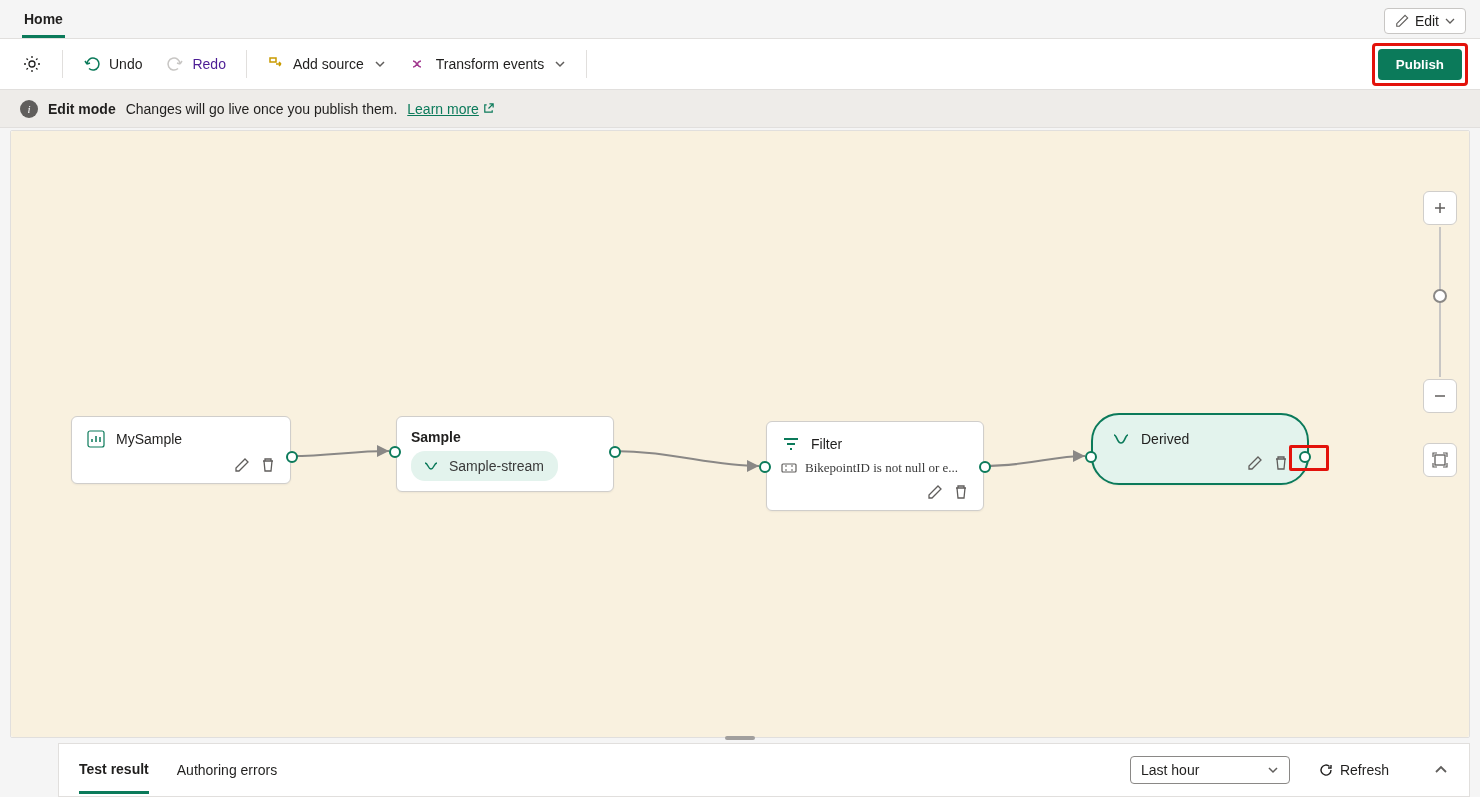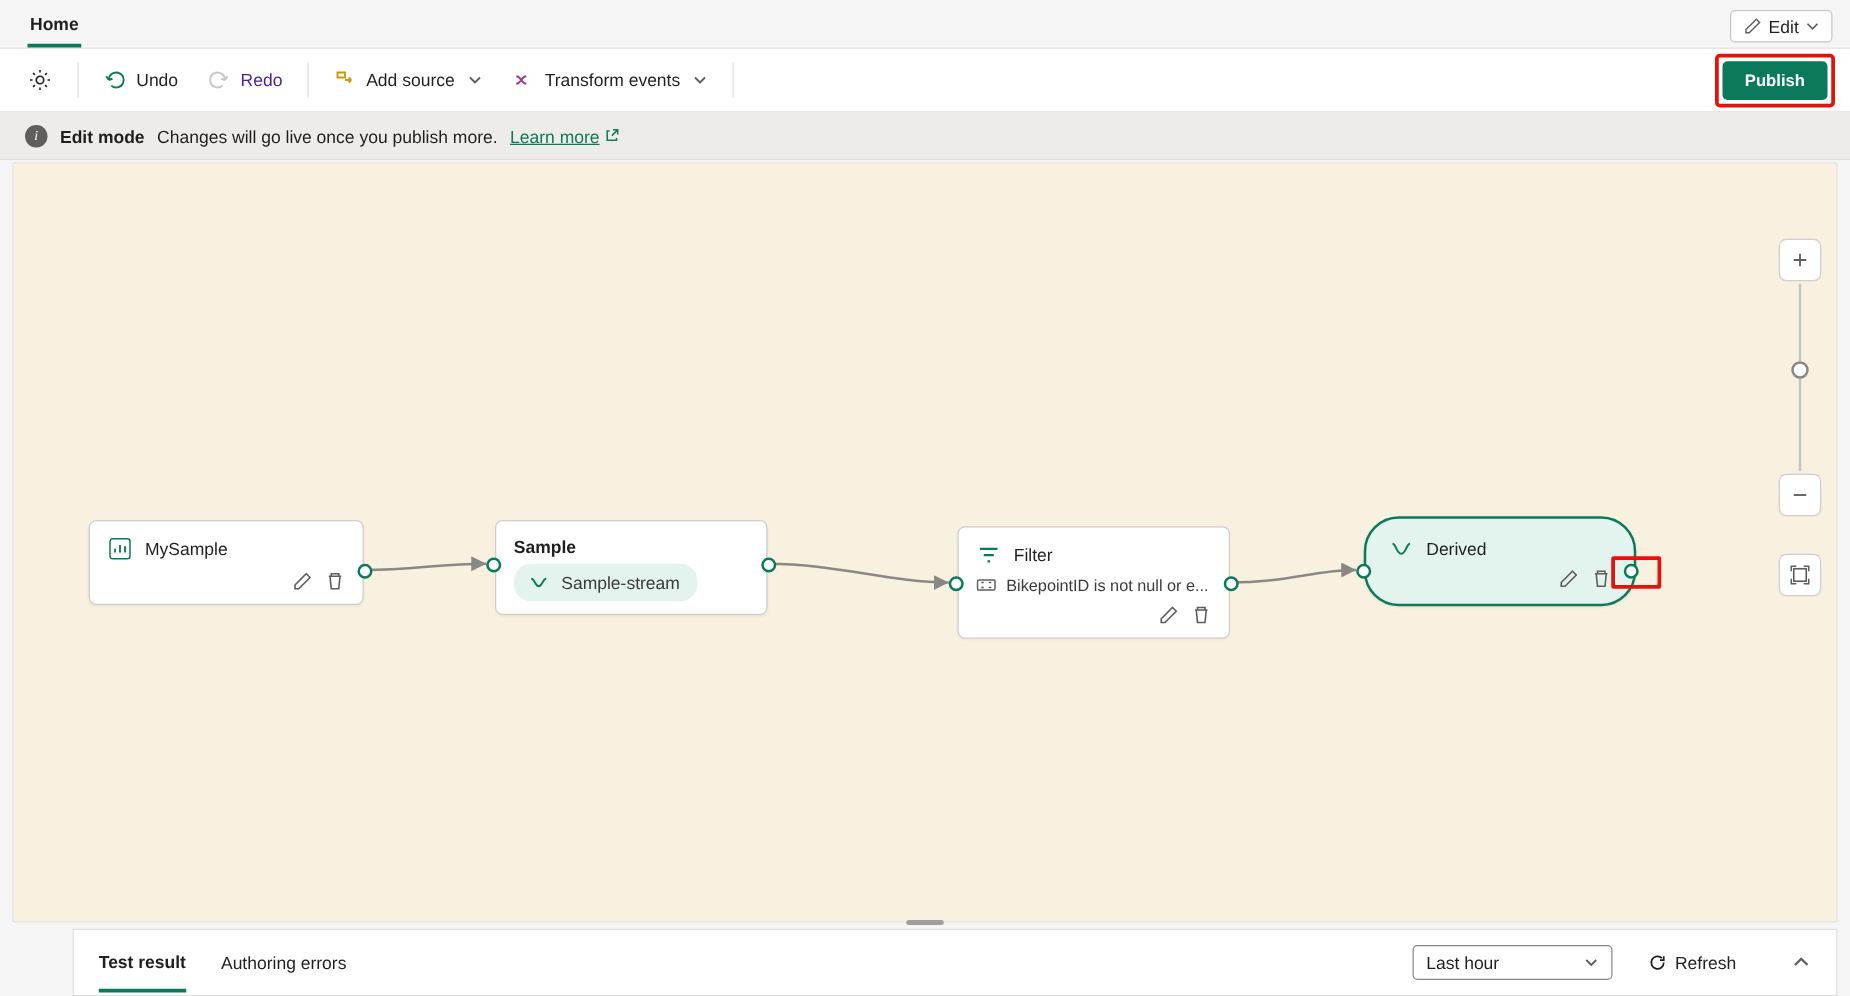--- a/index.html
+++ b/index.html
@@ -38,21 +38,21 @@
 .fit-btn { margin-top: 30px; }
 
 
 .node { position: absolute; background: #fff; border: 1px solid #d0cecb; border-radius: 6px; box-shadow: 0 1px 2px rgba(0,0,0,0.05); padding: 12px 14px 10px 14px; }
 .node-head { display: flex; align-items: center; gap: 10px; font-weight: 400; margin-bottom: 6px; }
 .node-head.bold { font-weight: 600; }
 .node-icon { width: 20px; height: 20px; display: flex; align-items: center; justify-content: center; color: #0b7a5a; }
 .node-actions { display: flex; gap: 10px; justify-content: flex-end; margin-top: 8px; color: #605e5c; }
 .node-actions span { cursor: pointer; }
 .chip { background: #e3f3ed; border-radius: 14px; padding: 5px 14px 5px 10px; display: inline-flex; align-items: center; gap: 8px; font-size: 14px; color: #3a3a3a; }
-.detail-row { display: flex; align-items: center; gap: 8px; font-size: 13px; color: #3a3a3a; margin-top: 4px; }
+.detail-row { display: flex; align-items: center; gap: 8px; font-size: 13px; color: #3a3a3a; margin-top: 4px; font-family: Liberation Serif, serif; }
 
 .node-derived { background: #e3f3ed; border: 2px solid #0b7a5a; border-radius: 28px; }
 .port { position: absolute; width: 12px; height: 12px; border: 2px solid #0b7a5a; background: #fff; border-radius: 50%; }
 .port-in { left: -8px; top: 50%; transform: translateY(-50%); }
 .port-out { right: -8px; top: 50%; transform: translateY(-50%); }
 .highlight-box { position: absolute; border: 3px solid #e3120b; border-radius: 2px; }
 
 
 svg.wires { position: absolute; inset: 0; width: 100%; height: 100%; pointer-events: none; }
 .wire { stroke: #8a8886; stroke-width: 2; fill: none; }
@@ -145,21 +145,21 @@
   <div class="divider"></div>
   <div class="spacer"></div>
   <div class="publish-wrap">
     <button class="publish-btn">Publish</button>
   </div>
 </div>
 
 <div class="info-bar">
   <div class="info-icon">i</div>
   <span class="bold">Edit mode</span>
-  <span>Changes will go live once you publish more.</span>
+  <span>Changes will go live once you publish them.</span>
   <a class="learn-link">
     <span>Learn more</span>
     <span>
       <svg width="13" height="13" viewBox="0 0 14 14">
           <path d="M5 3H3v8h8V9M8 2h4v4M12 2L7 7" fill="none" stroke="#0b7a5a" stroke-width="1.3"></path>
         </svg>
     </span>
   </a>
 </div>
 

